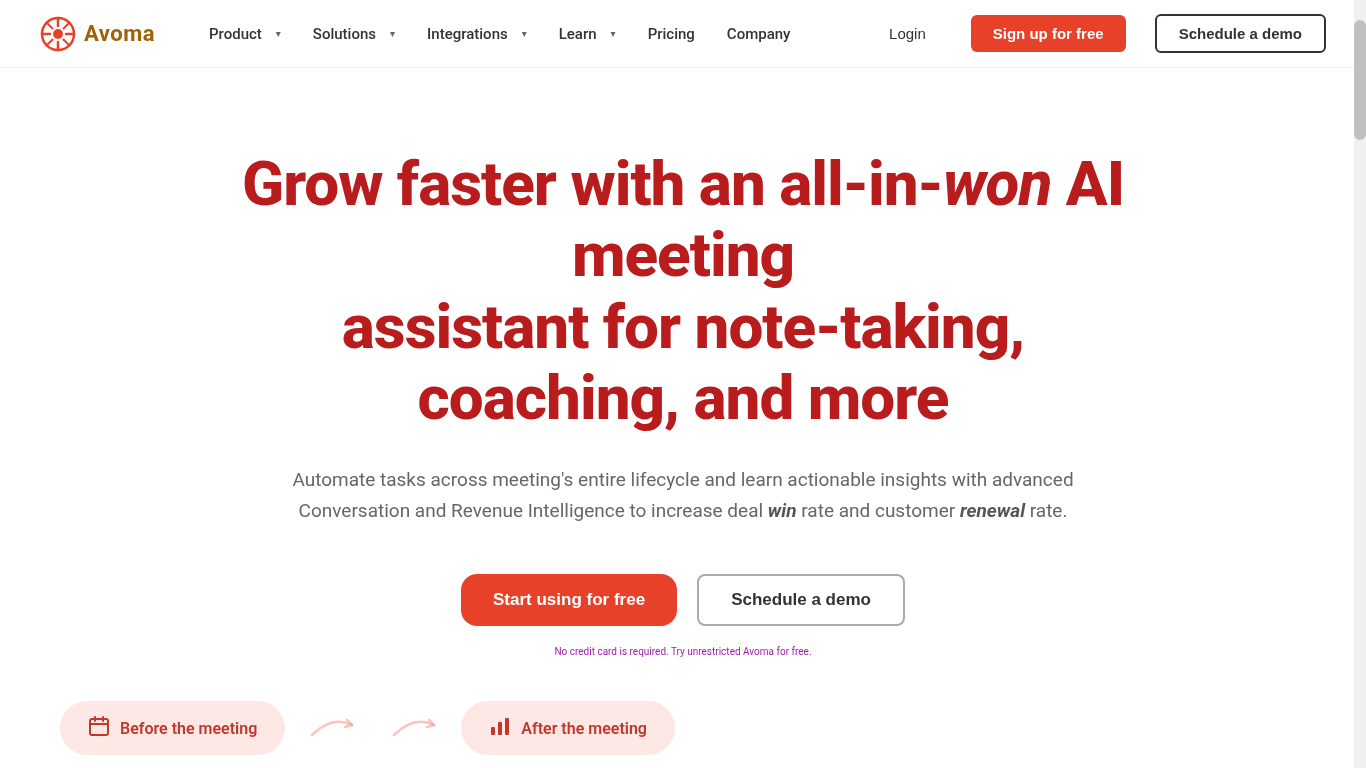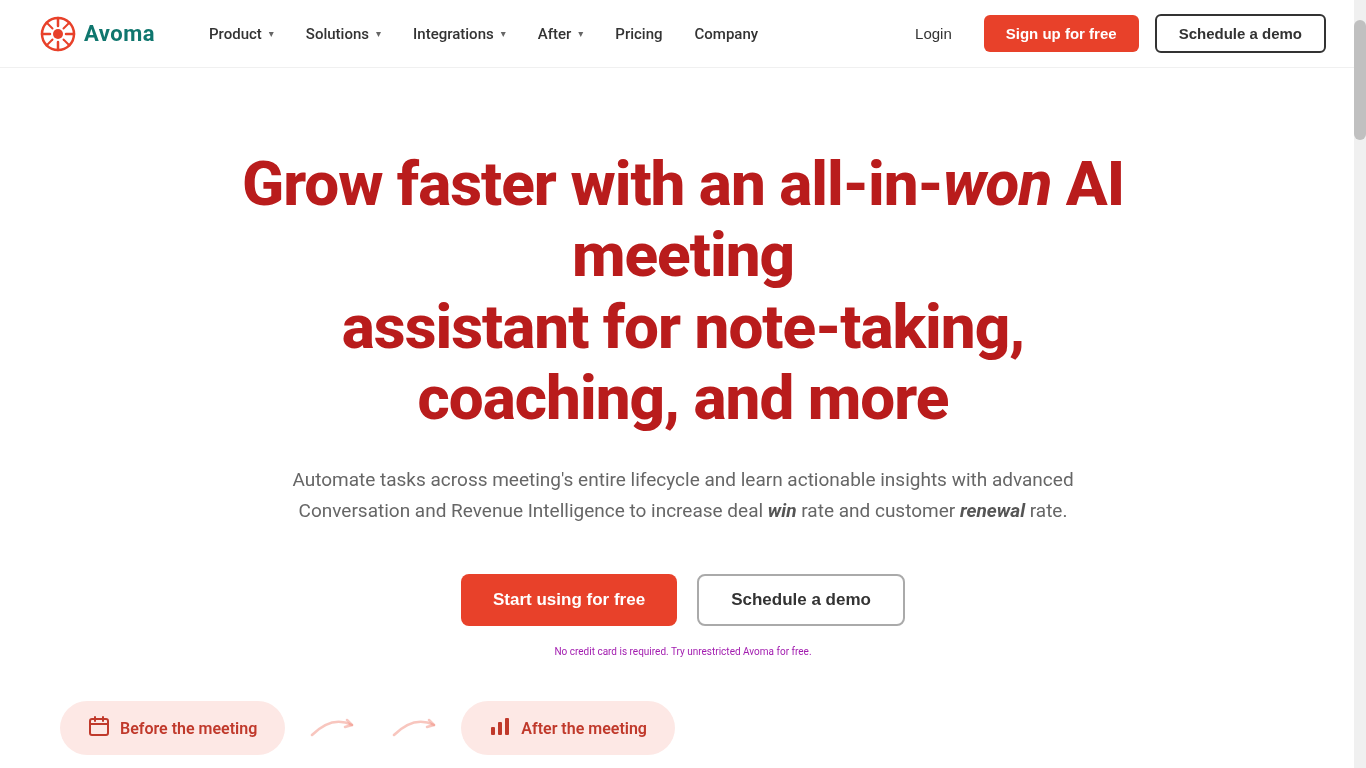--- a/index.html
+++ b/index.html
@@ -38,53 +38,53 @@
     }
 
     .logo-icon {
       width: 36px;
       height: 36px;
     }
 
     .logo-text {
       font-size: 22px;
       font-weight: 700;
-      color: #0f766e;
+      color: #a16207;
       letter-spacing: 0.5px;
     }
 
     .nav-links {
       display: flex;
       align-items: center;
       gap: 4px;
       flex: 1;
     }
 
     .nav-item {
       display: flex;
       align-items: center;
-      gap: 7px;
+      gap: 14px;
       padding: 8px 14px;
       font-size: 15px;
       font-weight: 500;
       color: #333;
       cursor: pointer;
       border-radius: 6px;
       transition: background 0.2s;
     }
 
     .nav-item .chevron {
       font-size: 10px;
       color: #666;
     }
 
     .nav-actions {
       display: flex;
       align-items: center;
-      gap: 16px;
+      gap: 29px;
     }
 
     .btn-login {
       font-size: 15px;
       font-weight: 500;
       color: #333;
       padding: 8px 16px;
       background: none;
       border: none;
       cursor: pointer;
@@ -180,21 +180,21 @@
     }
 
     .btn-start {
       font-size: 17px;
       font-weight: 600;
       color: #fff;
       padding: 16px 32px;
       background: #e8412a;
       border: none;
       cursor: pointer;
-      border-radius: 8px;
+      border-radius: 16px;
       transition: background 0.2s;
     }
 
     .btn-demo-hero {
       font-size: 17px;
       font-weight: 600;
       color: #333;
       padding: 14px 32px;
       background: #fff;
       border: 2px solid #aaa;
@@ -288,21 +288,21 @@
       </div>
       <div class="nav-item">
         <span>Solutions</span>
         <span class="chevron">▾</span>
       </div>
       <div class="nav-item">
         <span>Integrations</span>
         <span class="chevron">▾</span>
       </div>
       <div class="nav-item">
-        <span>After</span>
+        <span>Learn</span>
         <span class="chevron">▾</span>
       </div>
       <div class="nav-item">
         <span>Pricing</span>
       </div>
       <div class="nav-item">
         <span>Company</span>
       </div>
     </div>
 

